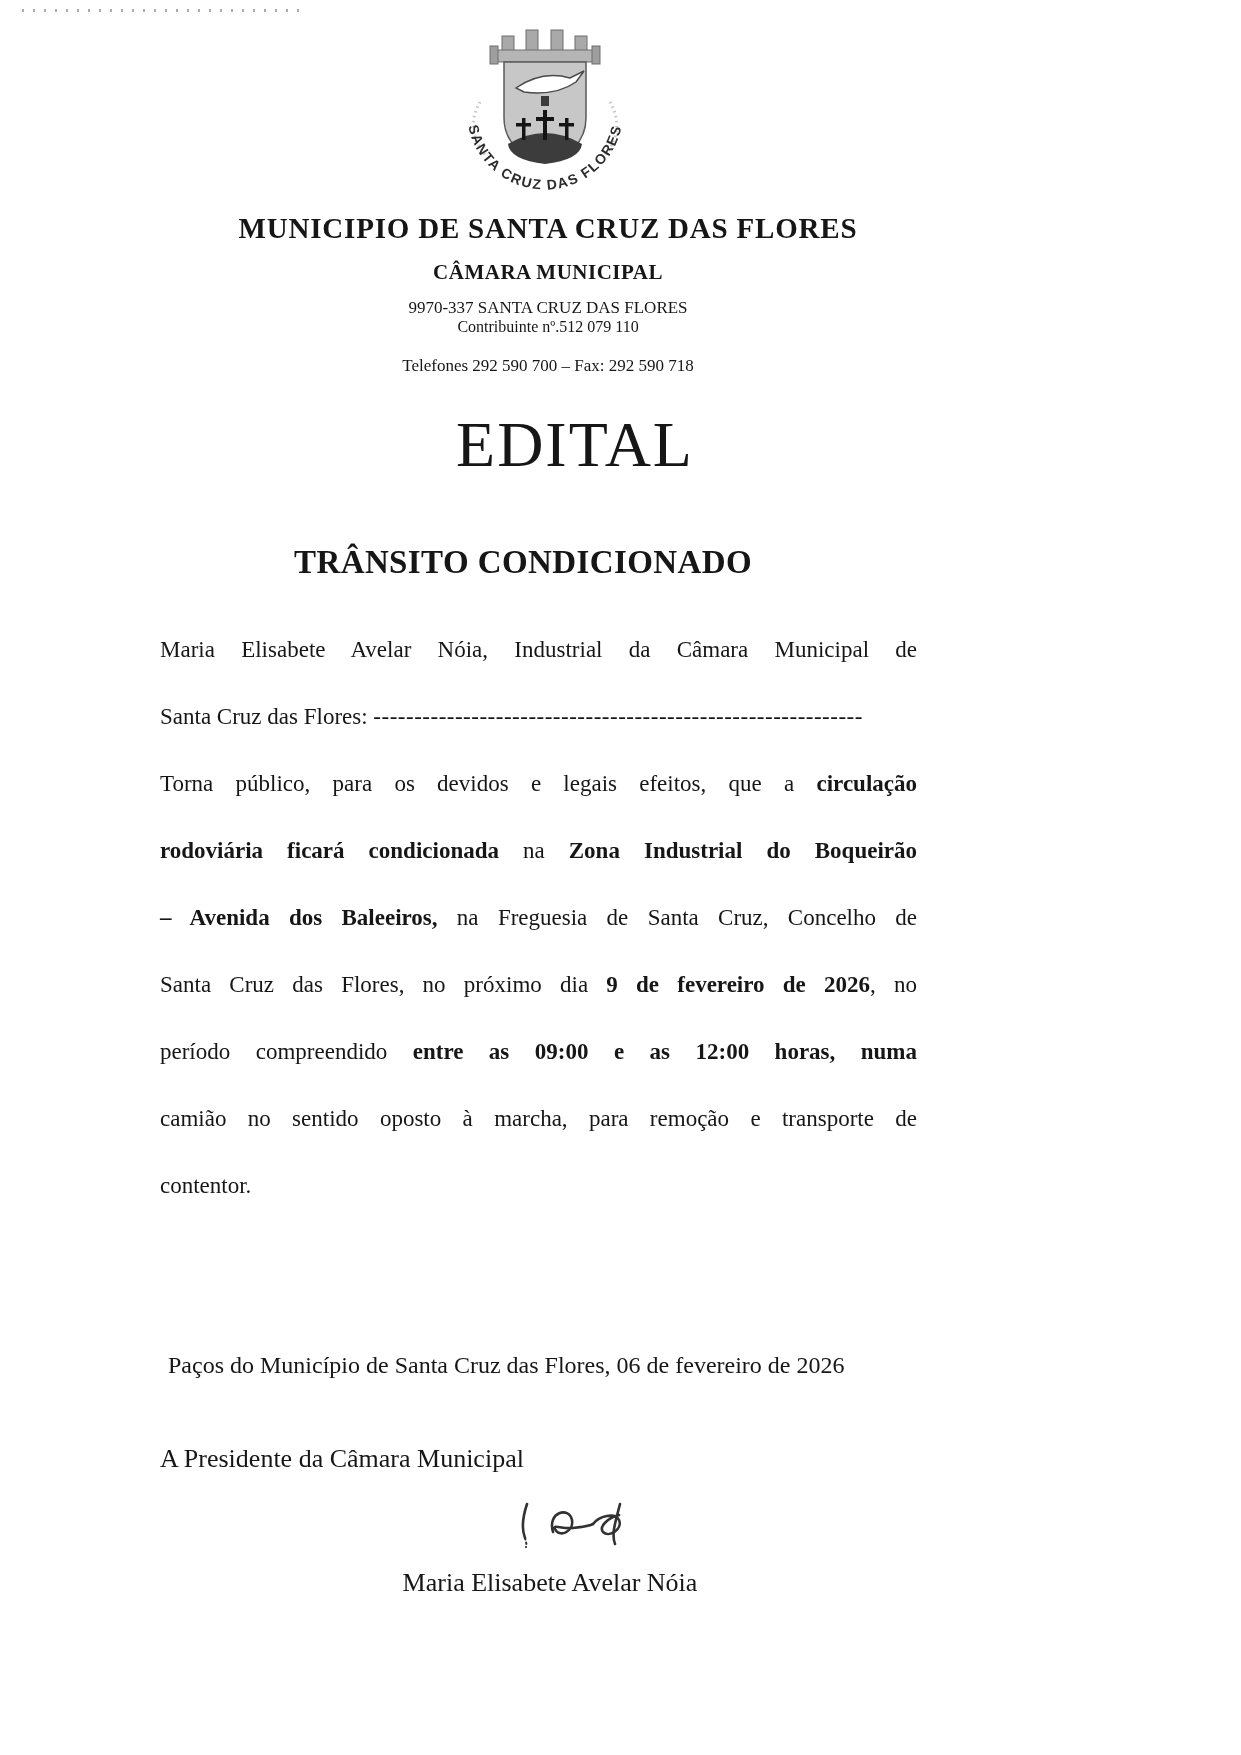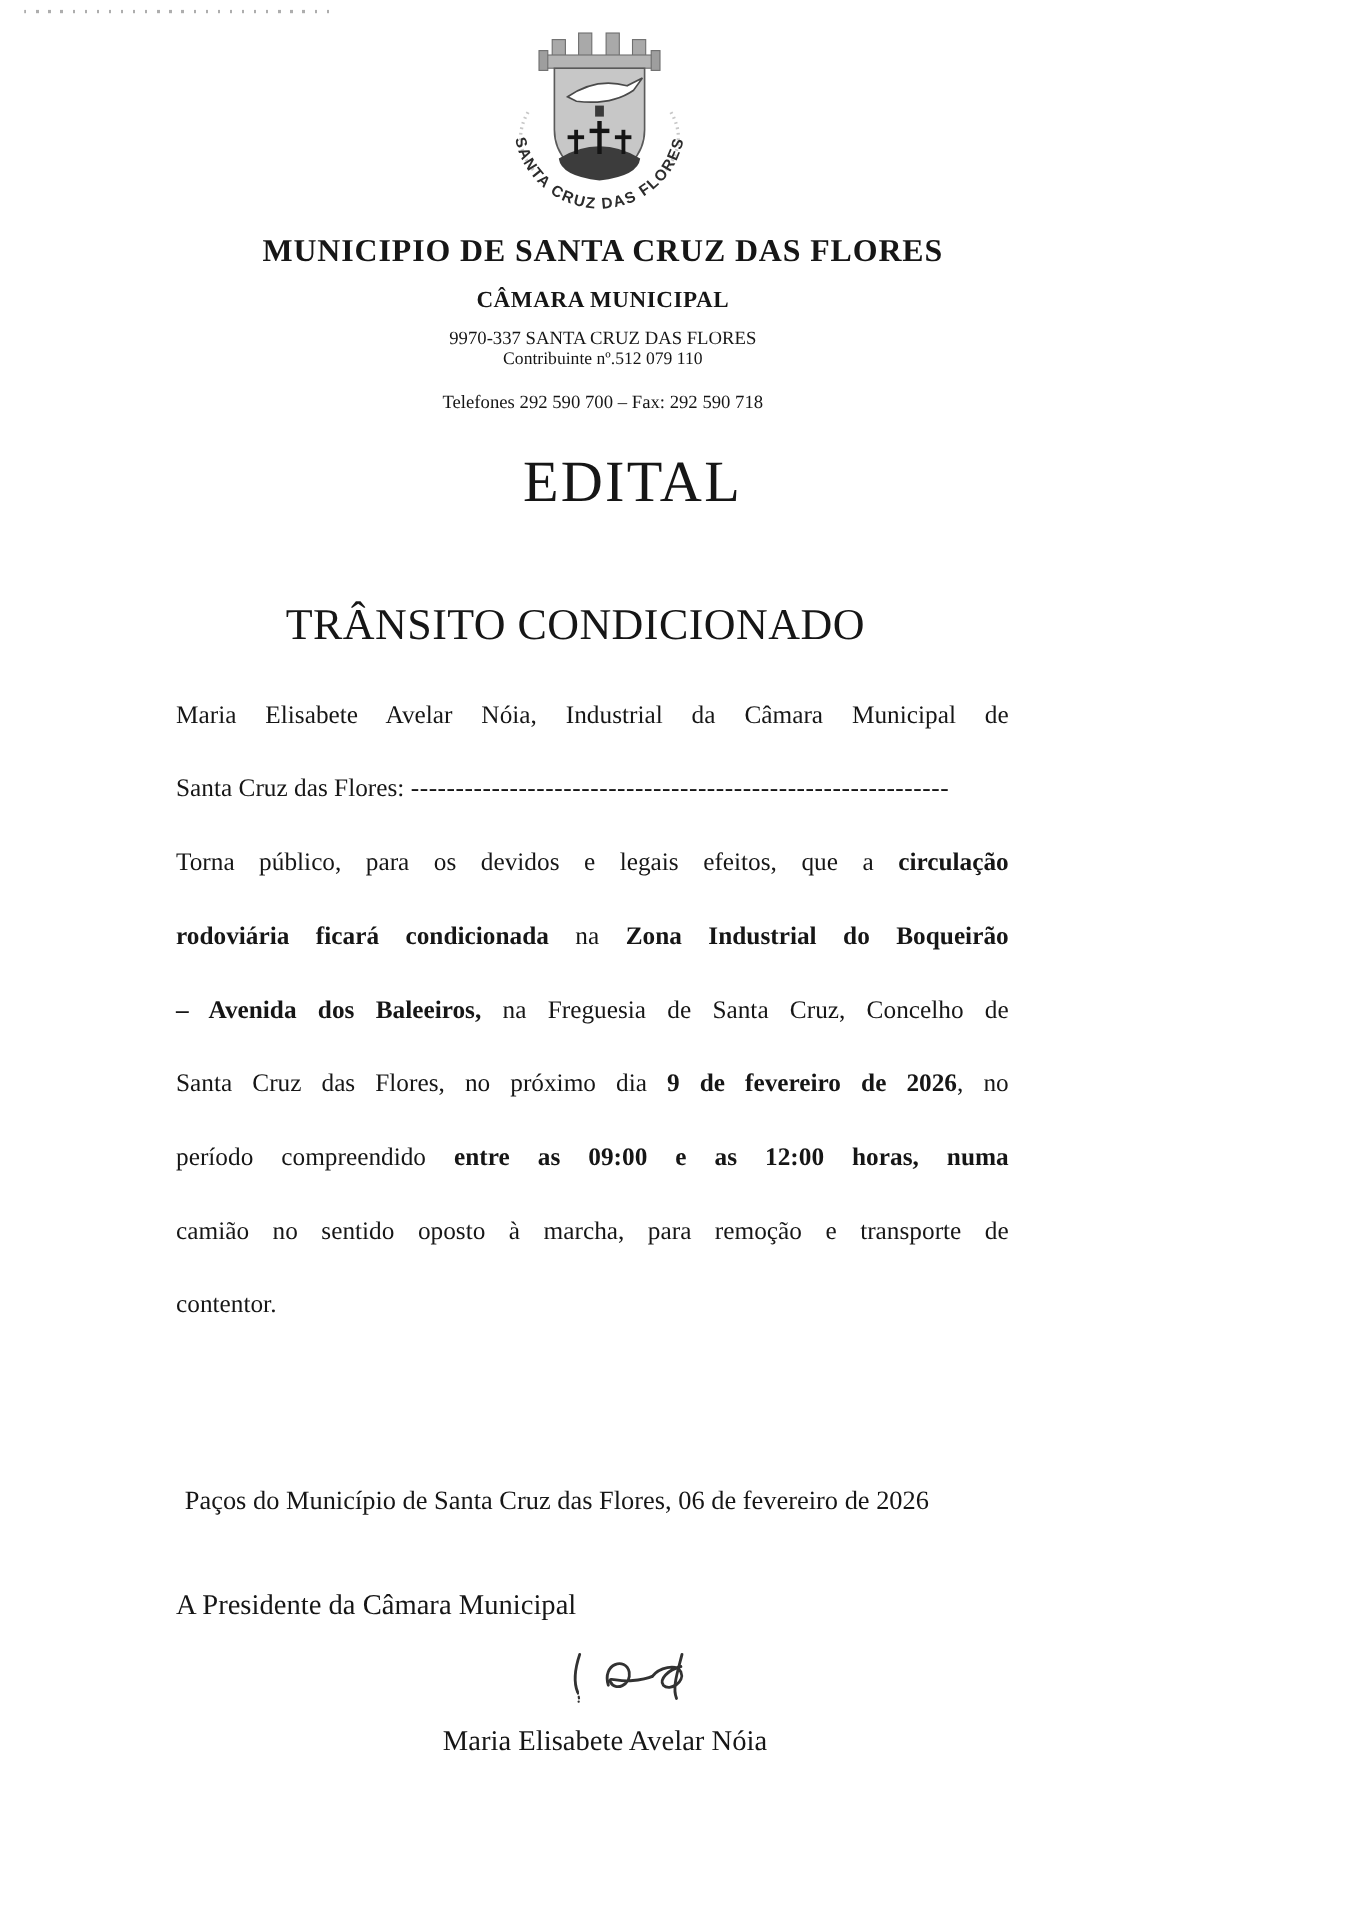--- a/index.html
+++ b/index.html
@@ -28,24 +28,24 @@
 
   
   .hdr { left: 0; width: 1096px; text-align: center; }
   .municipality { top: 212px; font-size: 29px; font-weight: bold; letter-spacing: .8px; }
   .department   { top: 260px; font-size: 21px; font-weight: bold; letter-spacing: .5px; }
   .addr1 { top: 298px; font-size: 17px; }
   .addr2 { top: 318px; font-size: 16px; }
   .addr3 { top: 338px; font-size: 17px; margin-top: 18px; }
 
   .title-wrap { left: 160px; width: 790px; top: 408px; text-align: center; }
-  .title { font-size: 53px; letter-spacing: 2px; font-weight: 500; margin-left: 40px; }
+  .title { font-size: 64px; letter-spacing: 2px; font-weight: 500; margin-left: 40px; }
 
   .subtitle-wrap { left: 160px; width: 726px; top: 544px; text-align: center; }
-  .subtitle { font-size: 40px; font-weight: normal; letter-spacing: .4px; }
+  .subtitle { font-size: 33px; font-weight: bold; letter-spacing: .4px; }
 
   
   .body-block { left: 160px; top: 616px; width: 757px; font-size: 23px; }
   .bline { height: 67px; line-height: 67px; white-space: nowrap; }
   .j { text-align: justify; text-align-last: justify; }
   .b  { font-weight: bold; }
   .bu { font-weight: bold;
         text-decoration-thickness: 2.5px;
         text-underline-offset: 5px; }
   .dashes { letter-spacing: .5px; }

